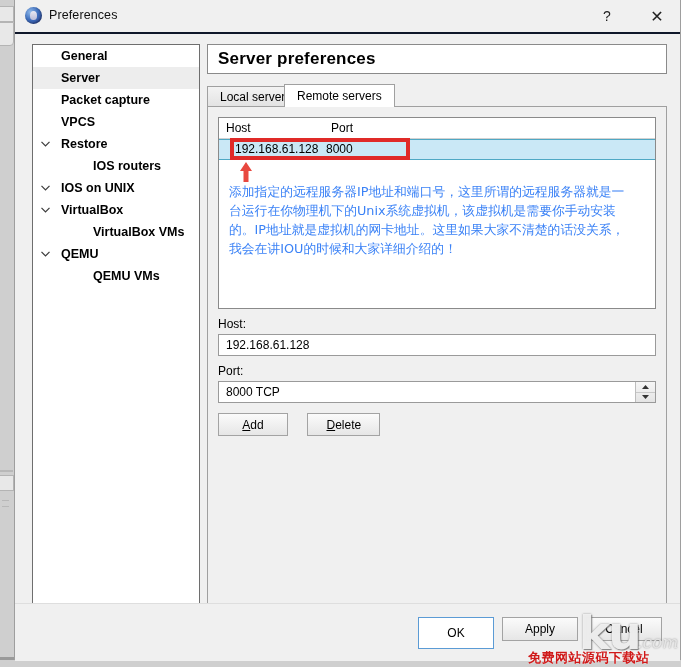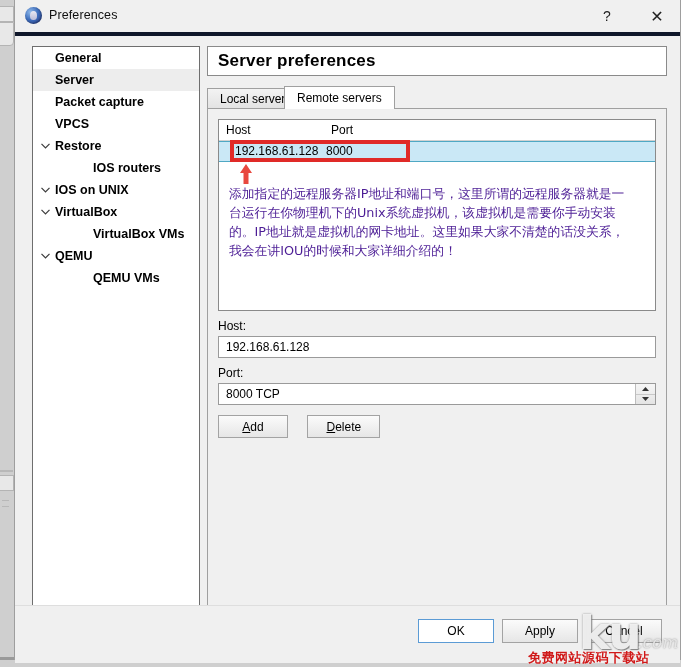--- a/index.html
+++ b/index.html
@@ -16,21 +16,21 @@
   .bg-dark{position:absolute;background:#b8b8b8;}
 
   
   #dialog{
     position:absolute;left:14px;top:0;width:667px;height:660px;
     background:#f0f0f0;border:1px solid #9e9e9e;border-top:none;
     box-sizing:border-box;
   }
   #titlebar{
     position:relative;height:32px;background:#f0f0f0;
-    border-bottom:4px solid #0f172a;
+    border-bottom:2px solid #0f172a;
   }
   #win-icon{
     position:absolute;left:10px;top:7px;width:17px;height:17px;
     border-radius:50%;
     background:radial-gradient(circle at 32% 30%, #8fb9ea 0%, #3f6fbd 45%, #2b3f8f 100%);
     box-shadow:inset -1px -1px 2px rgba(0,0,0,.35);
   }
   #win-icon::after{
     content:"";position:absolute;left:5px;top:4px;width:7px;height:9px;
     border-radius:50% 50% 45% 45%;
@@ -53,21 +53,21 @@
 
   
   #sidebar{
     position:absolute;left:17px;top:10px;width:168px;height:592px;
     background:#fff;border:1px solid #6e6e6e;box-sizing:border-box;
     overflow:hidden;
   }
   .tree-item{
     position:relative;height:22px;line-height:22px;
     font-weight:bold;font-size:12.5px;color:#000;
-    padding-left:22px;white-space:nowrap;box-sizing:border-box;
+    padding-left:28px;white-space:nowrap;box-sizing:border-box;
   }
   .tree-item.child{padding-left:60px;}
   .tree-item.selected{background:#ededed;}
   .chev{
     position:absolute;left:6px;top:0;height:22px;width:12px;
     display:flex;align-items:center;justify-content:center;
     font-weight:normal;color:#3c3c3c;
   }
   .chev svg{display:block;}
 
@@ -126,21 +126,21 @@
   #red-box{
     position:absolute;left:11px;top:20px;width:180px;height:22px;
     border:4px solid #e02a28;box-sizing:border-box;z-index:5;
     pointer-events:none;
   }
   #red-arrow{
     position:absolute;left:20px;top:44px;width:14px;height:20px;z-index:5;
   }
   #annot-text{
     position:absolute;left:10px;top:64px;width:406px;
-    color:#4c1d95;font-size:12.8px;line-height:19px;
+    color:#3b82f6;font-size:12.8px;line-height:19px;
     font-family:"DejaVu Sans","Liberation Sans",sans-serif;
     z-index:4;
   }
 
   
   .field-label{margin-top:8px;margin-bottom:3px;font-size:12px;color:#000;}
   .text-input{
     height:22px;background:#fff;border:1px solid #9a9a9a;
     box-sizing:border-box;display:flex;align-items:center;
     padding-left:7px;font-size:12px;color:#000;
@@ -172,21 +172,21 @@
     position:absolute;right:0;bottom:0;width:98px;height:22px;
   }
   #restore-wrap{position:relative;height:24px;margin-top:6px;}
 
   
   #bottombar{
     position:absolute;left:0;right:0;bottom:0;height:57px;
     border-top:1px solid #dedede;background:#f0f0f0;
   }
   #bottom-btns{position:absolute;right:18px;top:13px;display:flex;}
-  #ok-btn{width:76px;height:24px;border:1px solid #5b9bd5;background:#fff;}
+  #ok-btn{width:76px;height:32px;border:1px solid #5b9bd5;background:#fff;}
   #cancel-btn{width:76px;height:24px;margin-left:8px;}
   #apply-btn{width:76px;height:24px;margin-left:8px;}
 
   
   #watermark{
     position:absolute;left:487px;top:608px;width:194px;height:59px;
     z-index:30;pointer-events:none;
   }
   #wm-asp{
     position:absolute;left:0;top:3px;font-size:44px;font-weight:bold;

